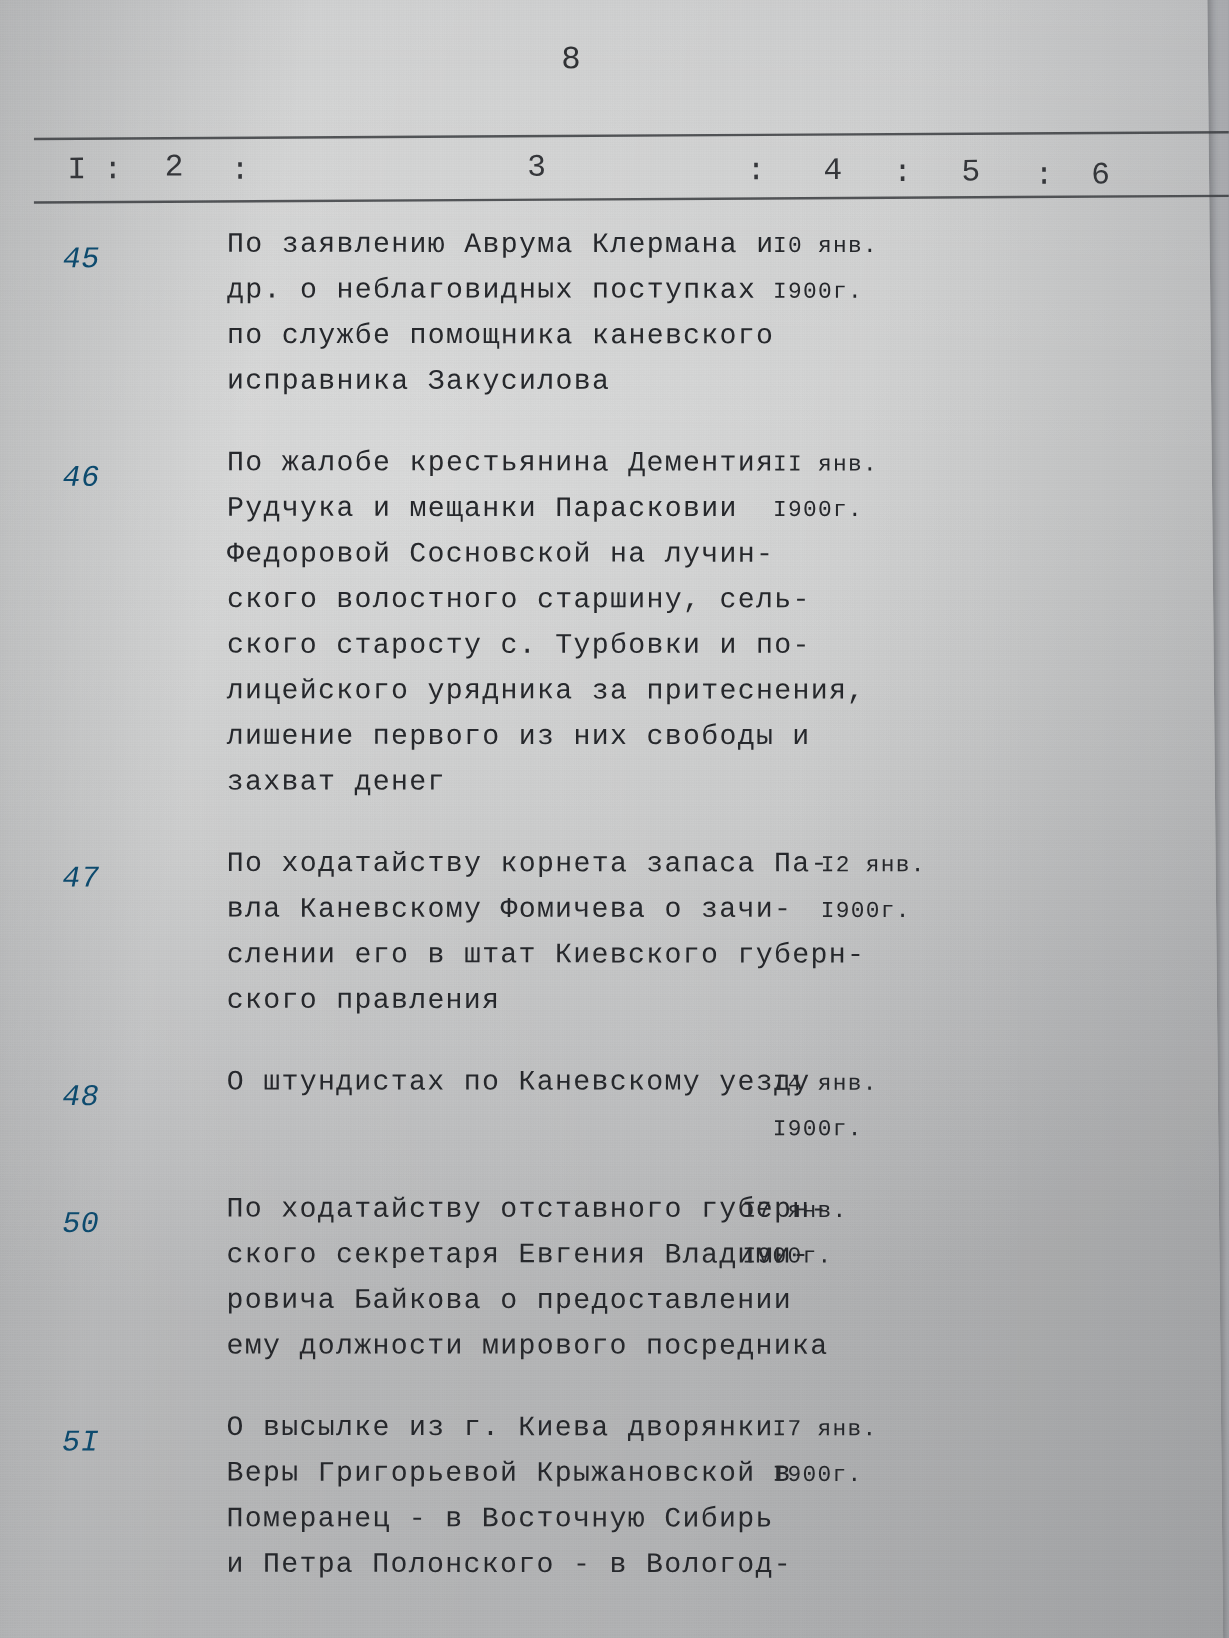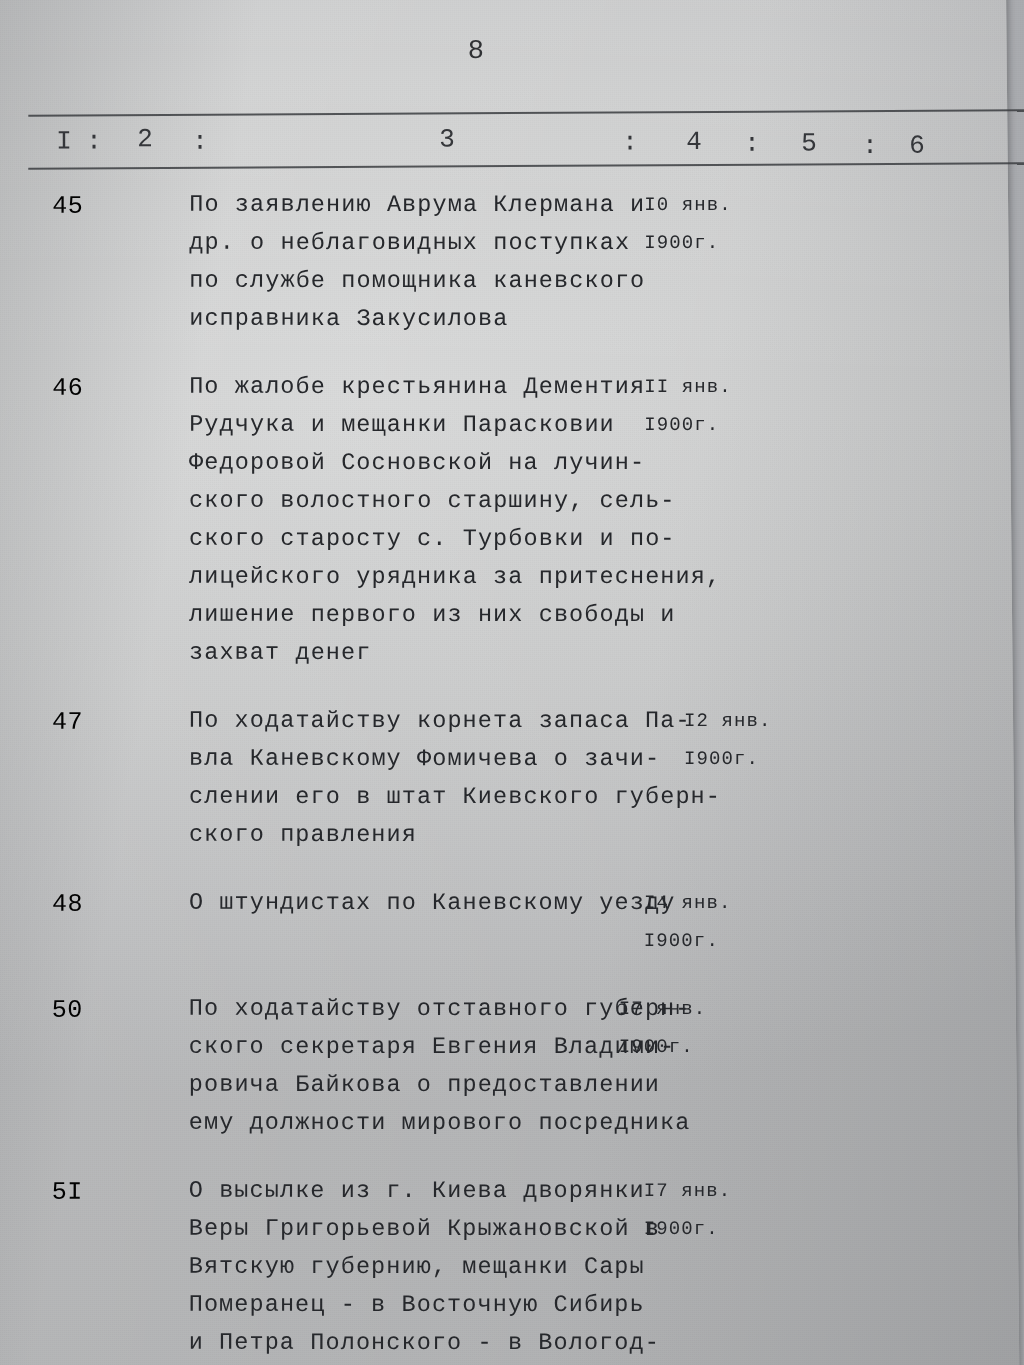--- a/index.html
+++ b/index.html
@@ -116,24 +116,25 @@
     width: 1024px;
   }
   .entry {
     position: relative;
     display: block;
     margin-bottom: 30px;
   }
   .entry-number {
     position: absolute;
     left: 38px;
-    top: 6px;
+    top: 16px;
     font-size: 25px;
-    color: #000000;
+    color: #0c4a6e;
     letter-spacing: 0.5px;
+    font-style: italic;
   }
   .entry-body {
     margin-left: 175px;
     width: 790px;
   }
   .line {
     position: relative;
     height: 38px;
     line-height: 38px;
     white-space: pre;
@@ -241,21 +242,20 @@
             <div class="line"><span class="desc">ского секретаря Евгения Владими-</span><span class="date tight">I900г.</span></div>
             <div class="line"><span class="desc">ровича Байкова о предоставлении</span></div>
             <div class="line"><span class="desc">ему должности мирового посредника</span></div>
           </div>
         </div>
         <div class="entry">
           <div class="entry-number">5I</div>
           <div class="entry-body">
             <div class="line"><span class="desc">О высылке из г. Киева дворянки</span><span class="date">I7 янв.</span></div>
             <div class="line"><span class="desc">Веры Григорьевой Крыжановской в</span><span class="date">I900г.</span></div>
-            <div class="line"><span class="desc">Вятскую губернию, мещанки Сары</span></div>
             <div class="line"><span class="desc">Померанец - в Восточную Сибирь</span></div>
             <div class="line"><span class="desc">и Петра Полонского - в Вологод-</span></div>
             <div class="line"></div>
           </div>
         </div>
       </div>
 
   </div>
 
   <div id="grain"></div>

